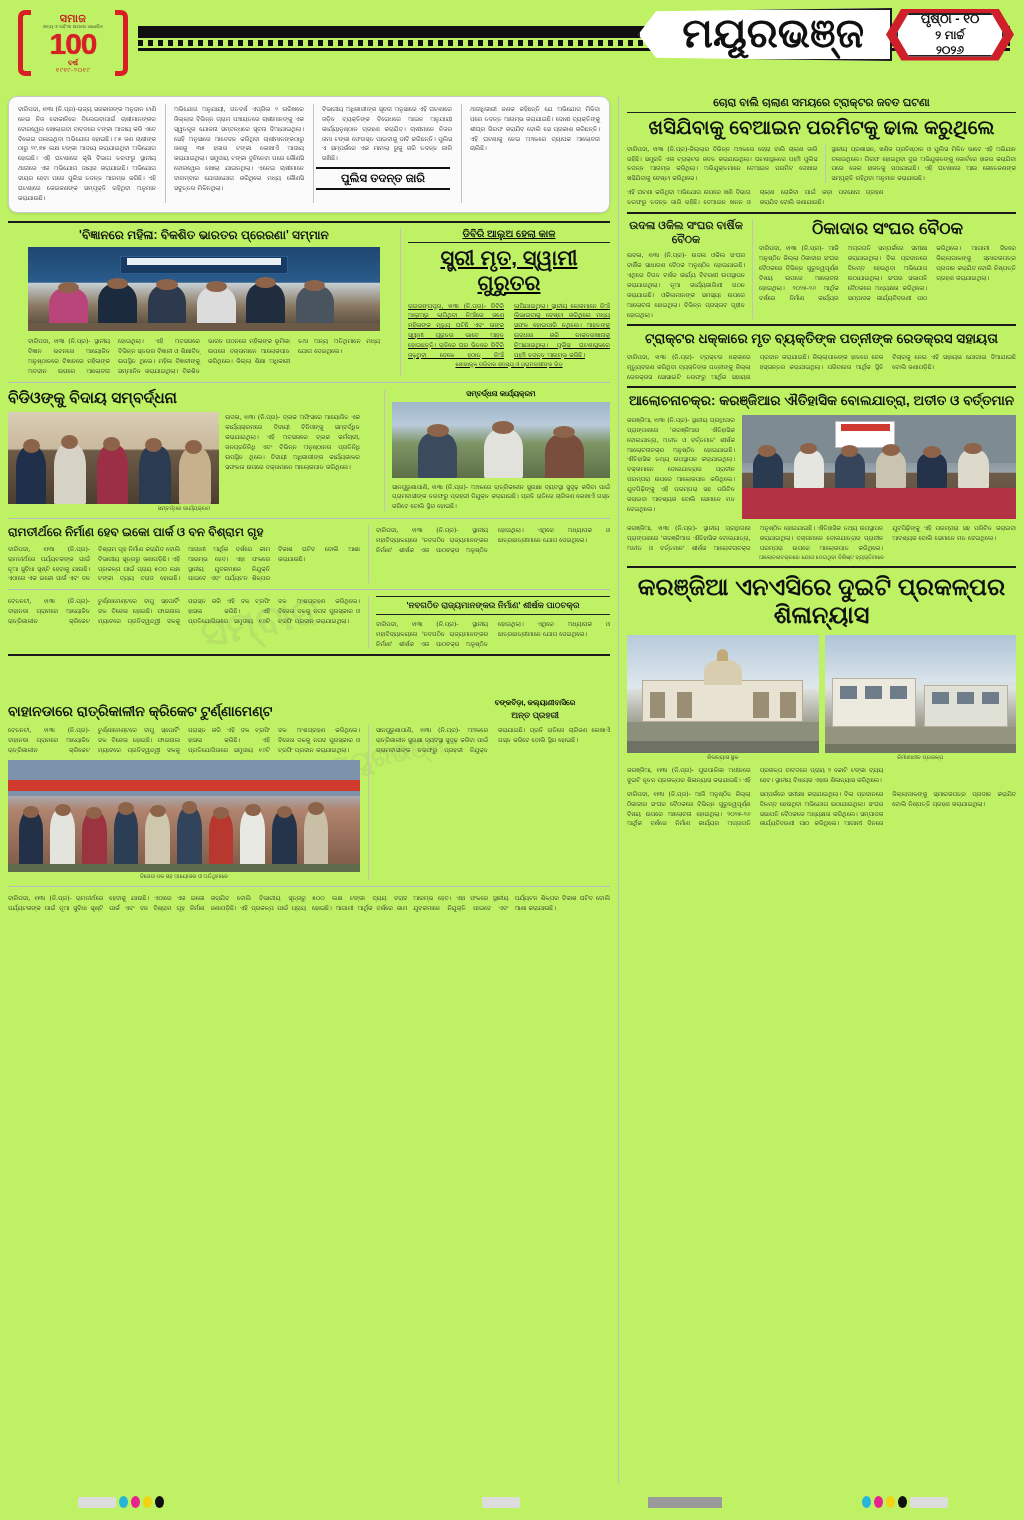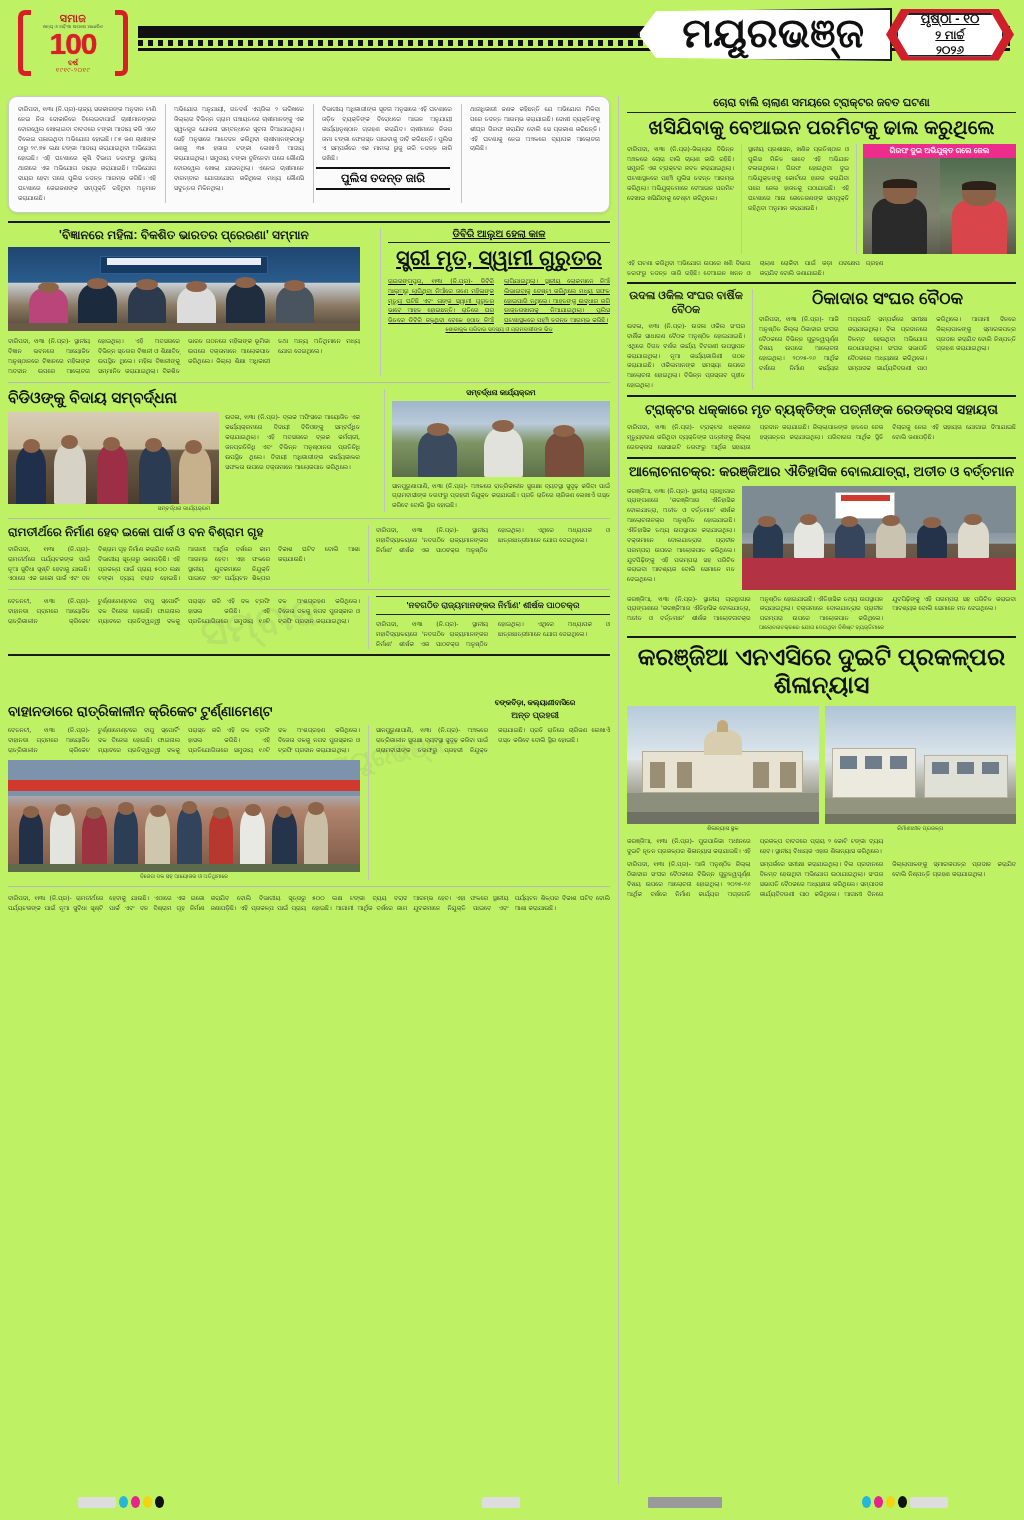--- a/index.html
+++ b/index.html
@@ -79,21 +79,21 @@
   }
   .plate-title {
     font-size: 41px; font-weight: bold; color: #101010;
     letter-spacing: 0px; line-height: 1.05;
     white-space: nowrap;
   }
   .date-badge {
     margin-left: -6px;
     position: relative;
     width: 128px; height: 52px;
-    display: flex; align-items: center; justify-content: center; text-decoration: underline;
+    display: flex; align-items: center; justify-content: center;
   }
   .date-badge .hexred {
     position: absolute; inset: 0;
     background: #cf1f2b;
     clip-path: polygon(12% 0, 88% 0, 100% 50%, 88% 100%, 12% 100%, 0 50%);
   }
   .date-badge .hexwhite {
     position: absolute; inset: 4px 10px;
     background: #fff;
     border: 2px solid #222;
@@ -278,21 +278,21 @@
             <div class="inset-head">ପୁଲିସ ତଦନ୍ତ ଜାରି</div>
           </div>
           <div style="flex:1;" class="vdiv">
             <div class="body-text" style="padding-left:8px;">ଥାନାଧିକାରୀ ଜଣକ କହିଛନ୍ତି ଯେ ଅଭିଯୋଗ ମିଳିବା ପରେ ତଦନ୍ତ ଆରମ୍ଭ କରାଯାଇଛି। ଦୋଷୀ ବ୍ୟକ୍ତିଙ୍କୁ ଶୀଘ୍ର ଗିରଫ କରାଯିବ ବୋଲି ସେ ପ୍ରକାଶ କରିଛନ୍ତି। ଏହି ଘଟଣାକୁ ନେଇ ଅଞ୍ଚଳରେ ବ୍ୟାପକ ଆଲୋଚନା ଚାଲିଛି।</div>
           </div>
         </div>
       </div>
 
       <div class="divider-dark" style="margin-top:8px;"></div>
 
-      <div style="display:flex; gap:20px;">
+      <div style="display:flex; gap:20px;margin-left:20px;">
 
         <div style="width:352px; flex:0 0 352px;">
           <div class="hl-sm">'ବିଜ୍ଞାନରେ ମହିଳା: ବିକଶିତ ଭାରତର ପ୍ରେରଣା' ସମ୍ମାନ</div>
           <div class="photo scene-stage" style="height:84px; margin-top:5px;">
             <div style="position:absolute;left:26%;top:10%;width:48%;height:22%;background:#173a63;border:1px solid #2e5d92;"></div>
             <div style="position:absolute;left:28%;top:13%;width:44%;height:8%;background:#e8eef3;"></div>
             <div style="position:absolute;left:6%;bottom:0;width:11%;height:52%;background:#b9457a;border-radius:38% 38% 4% 4%;"></div>
             <div style="position:absolute;left:8.5%;bottom:46%;width:6%;height:13%;background:#8d6449;border-radius:50%;"></div>
             <div style="position:absolute;left:20%;bottom:0;width:11%;height:56%;background:#1c2a3e;border-radius:38% 38% 4% 4%;"></div>
             <div style="position:absolute;left:22.5%;bottom:50%;width:6%;height:13%;background:#8d6449;border-radius:50%;"></div>
@@ -314,21 +314,21 @@
             <div class="kicker kicker-rule">ଡିବିରି ଆଲୁଅ ହେଲା କାଳ</div>
             <div class="hl-lg">ସ୍ତ୍ରୀ ମୃତ, ସ୍ୱାମୀ ଗୁରୁତର</div>
             <div class="body-text cols2" style="margin-top:5px;">ରାଇରଙ୍ଗପୁର, ୧ା୩ା (ନି.ପ୍ର)- ଡିବିରି ଆଲୁଅରୁ ଲାଗିଥିବା ନିଆଁରେ ଜଣେ ମହିଳାଙ୍କ ମୃତ୍ୟୁ ଘଟିଛି ଏବଂ ତାଙ୍କ ସ୍ୱାମୀ ଗୁରୁତର ଭାବେ ଆହତ ହୋଇଛନ୍ତି। ରାତିରେ ଘର ଭିତରେ ଡିବିରି ଜଳୁଥିବା ବେଳେ ହଠାତ୍ ନିଆଁ ଲାଗିଯାଇଥିଲା। ସ୍ଥାନୀୟ ଲୋକମାନେ ନିଆଁ ଲିଭାଇବାକୁ ଚେଷ୍ଟା କରିଥିଲେ ମଧ୍ୟ ସଫଳ ହୋଇପାରି ନଥିଲେ। ଆହତଙ୍କୁ ଉଦ୍ଧାର କରି ଡାକ୍ତରଖାନାକୁ ନିଆଯାଇଥିଲା। ପୁଲିସ ଘଟଣାସ୍ଥଳରେ ପହଞ୍ଚି ତଦନ୍ତ ଆରମ୍ଭ କରିଛି।</div>
             <div class="caption-line">ଶୋକାକୁଳ ପରିବାର ସଦସ୍ୟ ଓ ଗ୍ରାମବାସୀଙ୍କ ଭିଡ଼</div>
           </div>
         </div>
       </div>
 
       <div class="divider"></div>
 
-      <div style="display:flex; gap:24px;">
+      <div style="display:flex; gap:24px;align-items:center;">
 
         <div style="width:352px; flex:0 0 352px;">
           <div class="hl-md" style="text-align:left;">ବିଡିଓଙ୍କୁ ବିଦାୟ ସମ୍ବର୍ଦ୍ଧନା</div>
           <div style="display:flex; gap:6px; margin-top:5px;">
             <div class="photo scene-hall" style="width:60%;height:92px;">
               <div style="position:absolute;left:4%;bottom:0;width:14%;height:62%;background:#20304a;border-radius:36% 36% 3% 3%;"></div>
               <div style="position:absolute;left:7%;bottom:56%;width:8%;height:15%;background:#8d6449;border-radius:50%;"></div>
               <div style="position:absolute;left:22%;bottom:0;width:15%;height:66%;background:#d7d2c6;border-radius:36% 36% 3% 3%;"></div>
               <div style="position:absolute;left:25%;bottom:60%;width:8%;height:15%;background:#8d6449;border-radius:50%;"></div>
               <div style="position:absolute;left:42%;bottom:0;width:15%;height:64%;background:#9c2f45;border-radius:36% 36% 3% 3%;"></div>
@@ -447,35 +447,20 @@
         <div class="kicker kicker-rule" style="font-size:11px;">ଚୋରା ବାଲି ଚାଲାଣ ସମୟରେ ଟ୍ରାକ୍ଟର ଜବତ ଘଟଣା</div>
         <div class="hl-lg" style="font-size:19.5px;margin-top:3px;">ଖସିଯିବାକୁ ବେଆଇନ ପରମିଟକୁ ଢାଲ କରୁଥିଲେ</div>
 
         <div style="display:flex; gap:7px; margin-top:5px;">
           <div style="flex:1;">
             <div class="body-text">ବାରିପଦା, ୧ା୩ା (ନି.ପ୍ର)-ଜିଲ୍ଲାର ବିଭିନ୍ନ ଅଞ୍ଚଳରେ ଚୋରା ବାଲି ଚାଲାଣ ଜାରି ରହିଛି। ସମ୍ପ୍ରତି ଏକ ଟ୍ରାକ୍ଟର ଜବତ କରାଯାଇଥିଲା। ଘଟଣାସ୍ଥଳରେ ପହଞ୍ଚି ପୁଲିସ ତଦନ୍ତ ଆରମ୍ଭ କରିଥିଲା। ଅଭିଯୁକ୍ତମାନେ ବେଆଇନ ପରମିଟ ଦେଖାଇ ଖସିଯିବାକୁ ଚେଷ୍ଟା କରିଥିଲେ।</div>
           </div>
           <div style="flex:1;" class="vdiv">
             <div class="body-text" style="padding-left:6px;">ସ୍ଥାନୀୟ ପ୍ରଶାସନ, ଖଣିଜ ପ୍ରତିଷ୍ଠାନ ଓ ପୁଲିସ ମିଳିତ ଭାବେ ଏହି ଅଭିଯାନ ଚଳାଇଥିଲେ। ଗିରଫ ହୋଇଥିବା ଦୁଇ ଅଭିଯୁକ୍ତଙ୍କୁ କୋର୍ଟରେ ହାଜର କରାଯିବା ପରେ ଜେଲ ହାଜତକୁ ପଠାଯାଇଛି। ଏହି ଘଟଣାରେ ଆଉ କେତେଜଣଙ୍କ ସମ୍ପୃକ୍ତି ରହିଥିବା ଅନୁମାନ କରାଯାଉଛି।</div>
           </div>
-          <div style="width:160px;flex:0 0 160px;" class="vdiv">
-            <div style="padding-left:6px;">
-              <div class="pink-banner">ଗିରଫ ଦୁଇ ଅଭିଯୁକ୍ତ ଗଲେ ଜେଲ</div>
-              <div class="photo scene-mug" style="height:96px;">
-                <div style="position:absolute;left:0;bottom:0;width:50%;height:100%;background:linear-gradient(#6a7461 0%,#7f8370 60%,#5d5c4e 100%);"></div>
-                <div style="position:absolute;left:6%;bottom:0;width:36%;height:58%;background:#2a2a2a;border-radius:30% 30% 2% 2%;"></div>
-                <div style="position:absolute;left:13%;bottom:52%;width:22%;height:26%;background:#8a6248;border-radius:46%;"></div>
-                <div style="position:absolute;left:13%;bottom:68%;width:22%;height:10%;background:#2b2118;border-radius:46% 46% 0 0;"></div>
-                <div style="position:absolute;right:0;bottom:0;width:50%;height:100%;background:linear-gradient(#4f6b4d 0%,#7c8a6e 55%,#5a5647 100%);"></div>
-                <div style="position:absolute;right:6%;bottom:0;width:36%;height:56%;background:#d8454a;border-radius:30% 30% 2% 2%;"></div>
-                <div style="position:absolute;right:13%;bottom:50%;width:22%;height:26%;background:#8a6248;border-radius:46%;"></div>
-                <div style="position:absolute;right:13%;bottom:66%;width:22%;height:10%;background:#2b2118;border-radius:46% 46% 0 0;"></div>
-              </div>
-            </div>
-          </div>
         </div>
 
         <div class="body-text cols3" style="margin-top:4px;">ଏହି ଘଟଣା କରିଥିବା ଅଭିଯୋଗ ଉପରେ ଖଣି ବିଭାଗ ତରଫରୁ ତଦନ୍ତ ଜାରି ରହିଛି। ବେଆଇନ ଖନନ ଓ ଚାଲାଣ ରୋକିବା ପାଇଁ କଡ଼ା ପଦକ୍ଷେପ ଗ୍ରହଣ କରାଯିବ ବୋଲି ଜଣାଯାଇଛି।</div>
       </div>
 
       <div class="divider-dark"></div>
 
       <div style="display:flex; gap:7px;">
         <div style="width:118px;flex:0 0 118px;">
           <div class="hl-xs" style="font-size:11px;">ଉଦଳା ଓକିଲ ସଂଘର ବାର୍ଷିକ ବୈଠକ</div>

